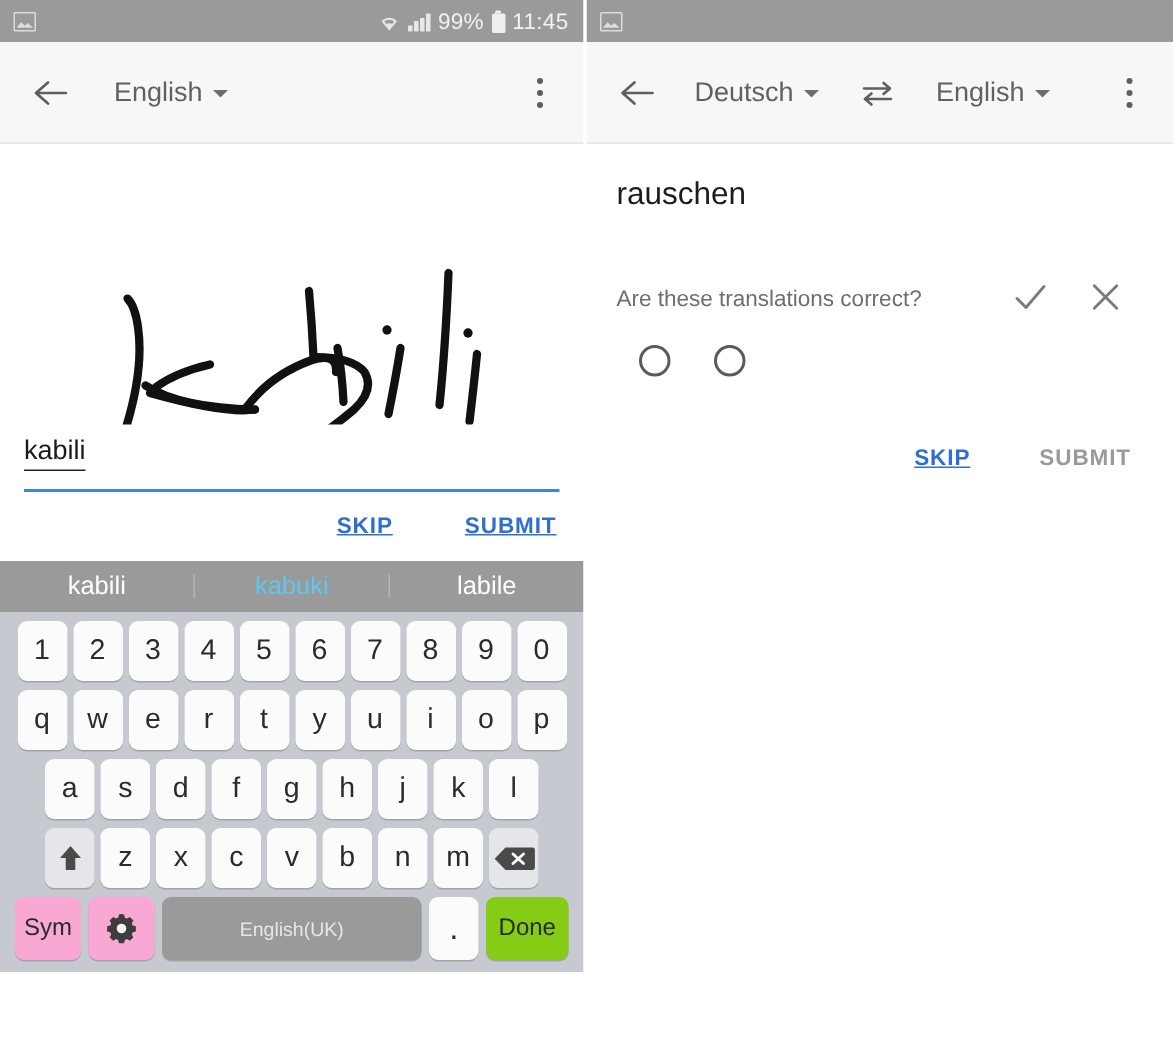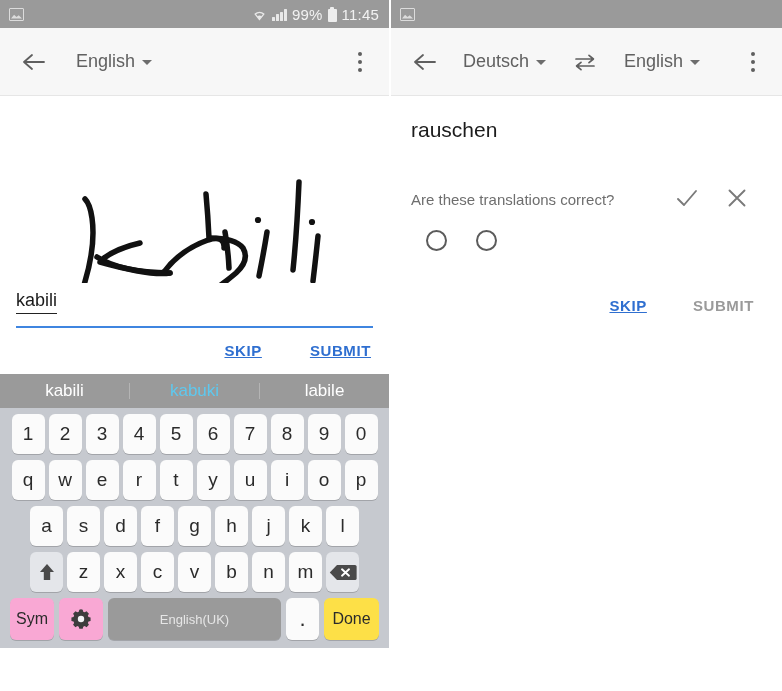--- a/index.html
+++ b/index.html
@@ -113,21 +113,21 @@
   .kb-row.r1 .key { width:33px; }
   .kb-row.r2 .key { width:33px; }
   .kb-row.r3 { padding:0 18px; }
   .kb-row.r3 .key { width:33px; }
   .kb-row.r4 .key { width:33px; }
   .key.mod { background:#e4e6ea; width:46px; }
   .key.bksp { background:#e4e6ea; width:46px; }
   .key.fn { background:#f9a8d4; width:44px; font-size:16px; }
   .key.space { background:#9a9a9a; flex:1 1 auto; color:#e6e6e6; font-size:13px; }
   .key.dot { background:#fbfbfb; width:33px; font-size:22px; line-height:10px; }
-  .key.done { background:#fde047; width:55px; font-size:16px; }
+  .key.done { background:#84cc16; width:55px; font-size:16px; }
   .kb-row.r5 { gap:5px; padding:0 6px; margin-bottom:0; }
   .kb-row.r5 .key { height:42px; }
   .arrow-up { display:block; }
   .bksp-glyph { display:block; }
 
   
   .tb-swap { width:46px; display:flex; align-items:center; justify-content:center; }
   .rp-body { padding:22px 20px 0 20px; }
   .rp-word { font-size:21px; color:#1c1c1c; }
   .rp-question {

